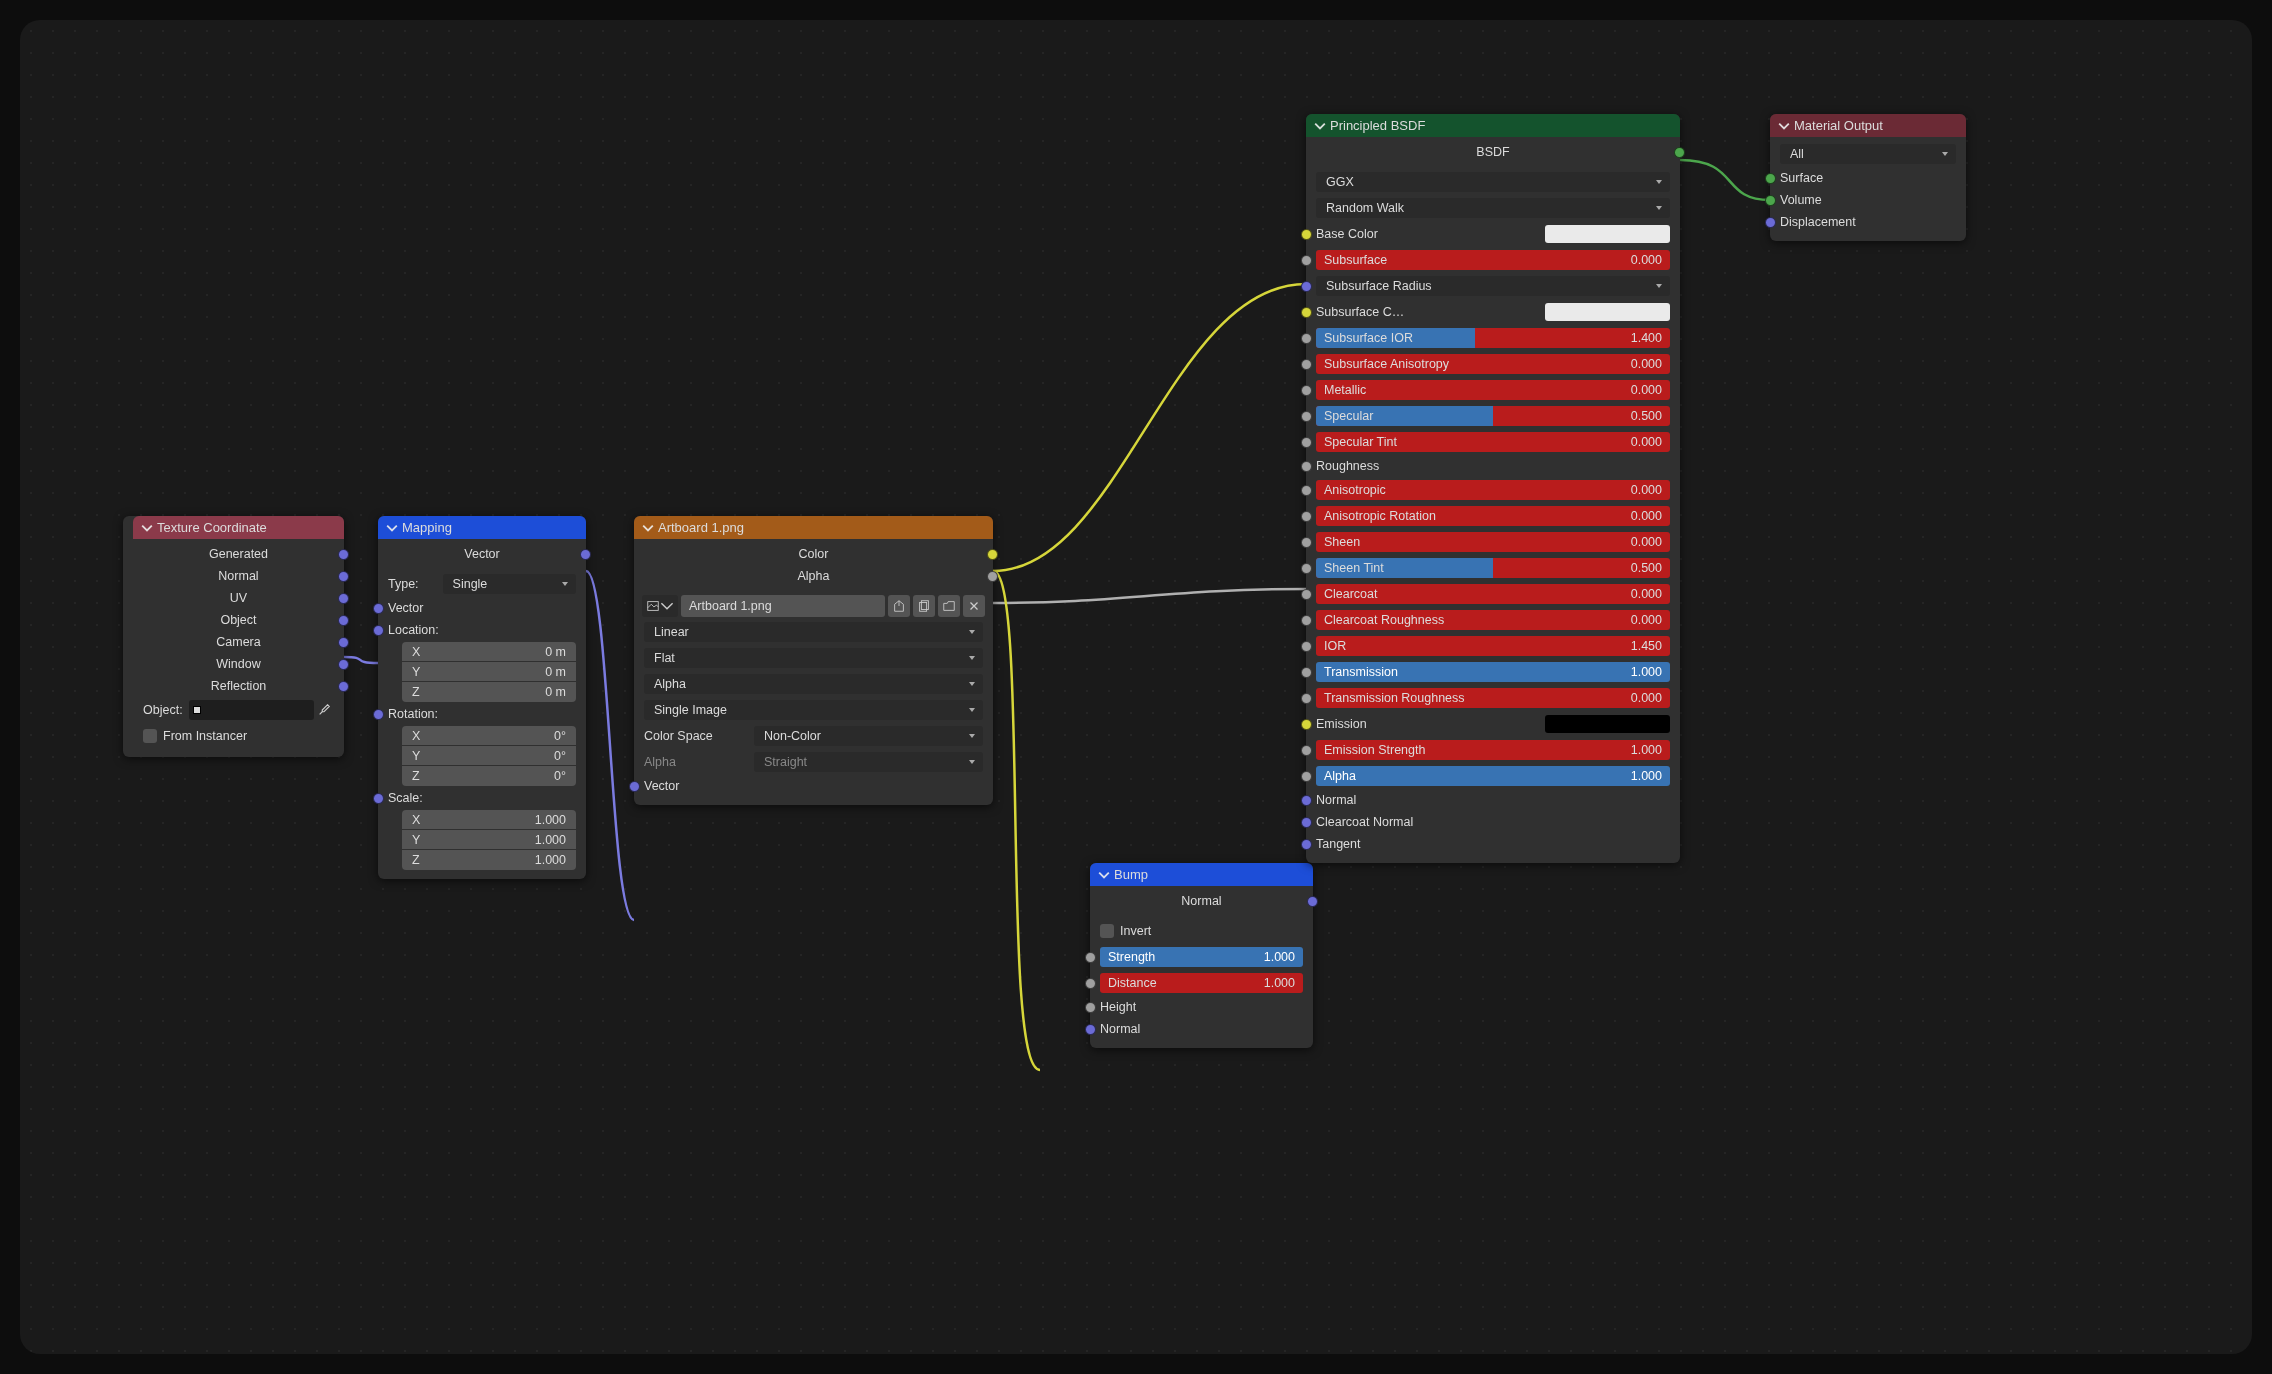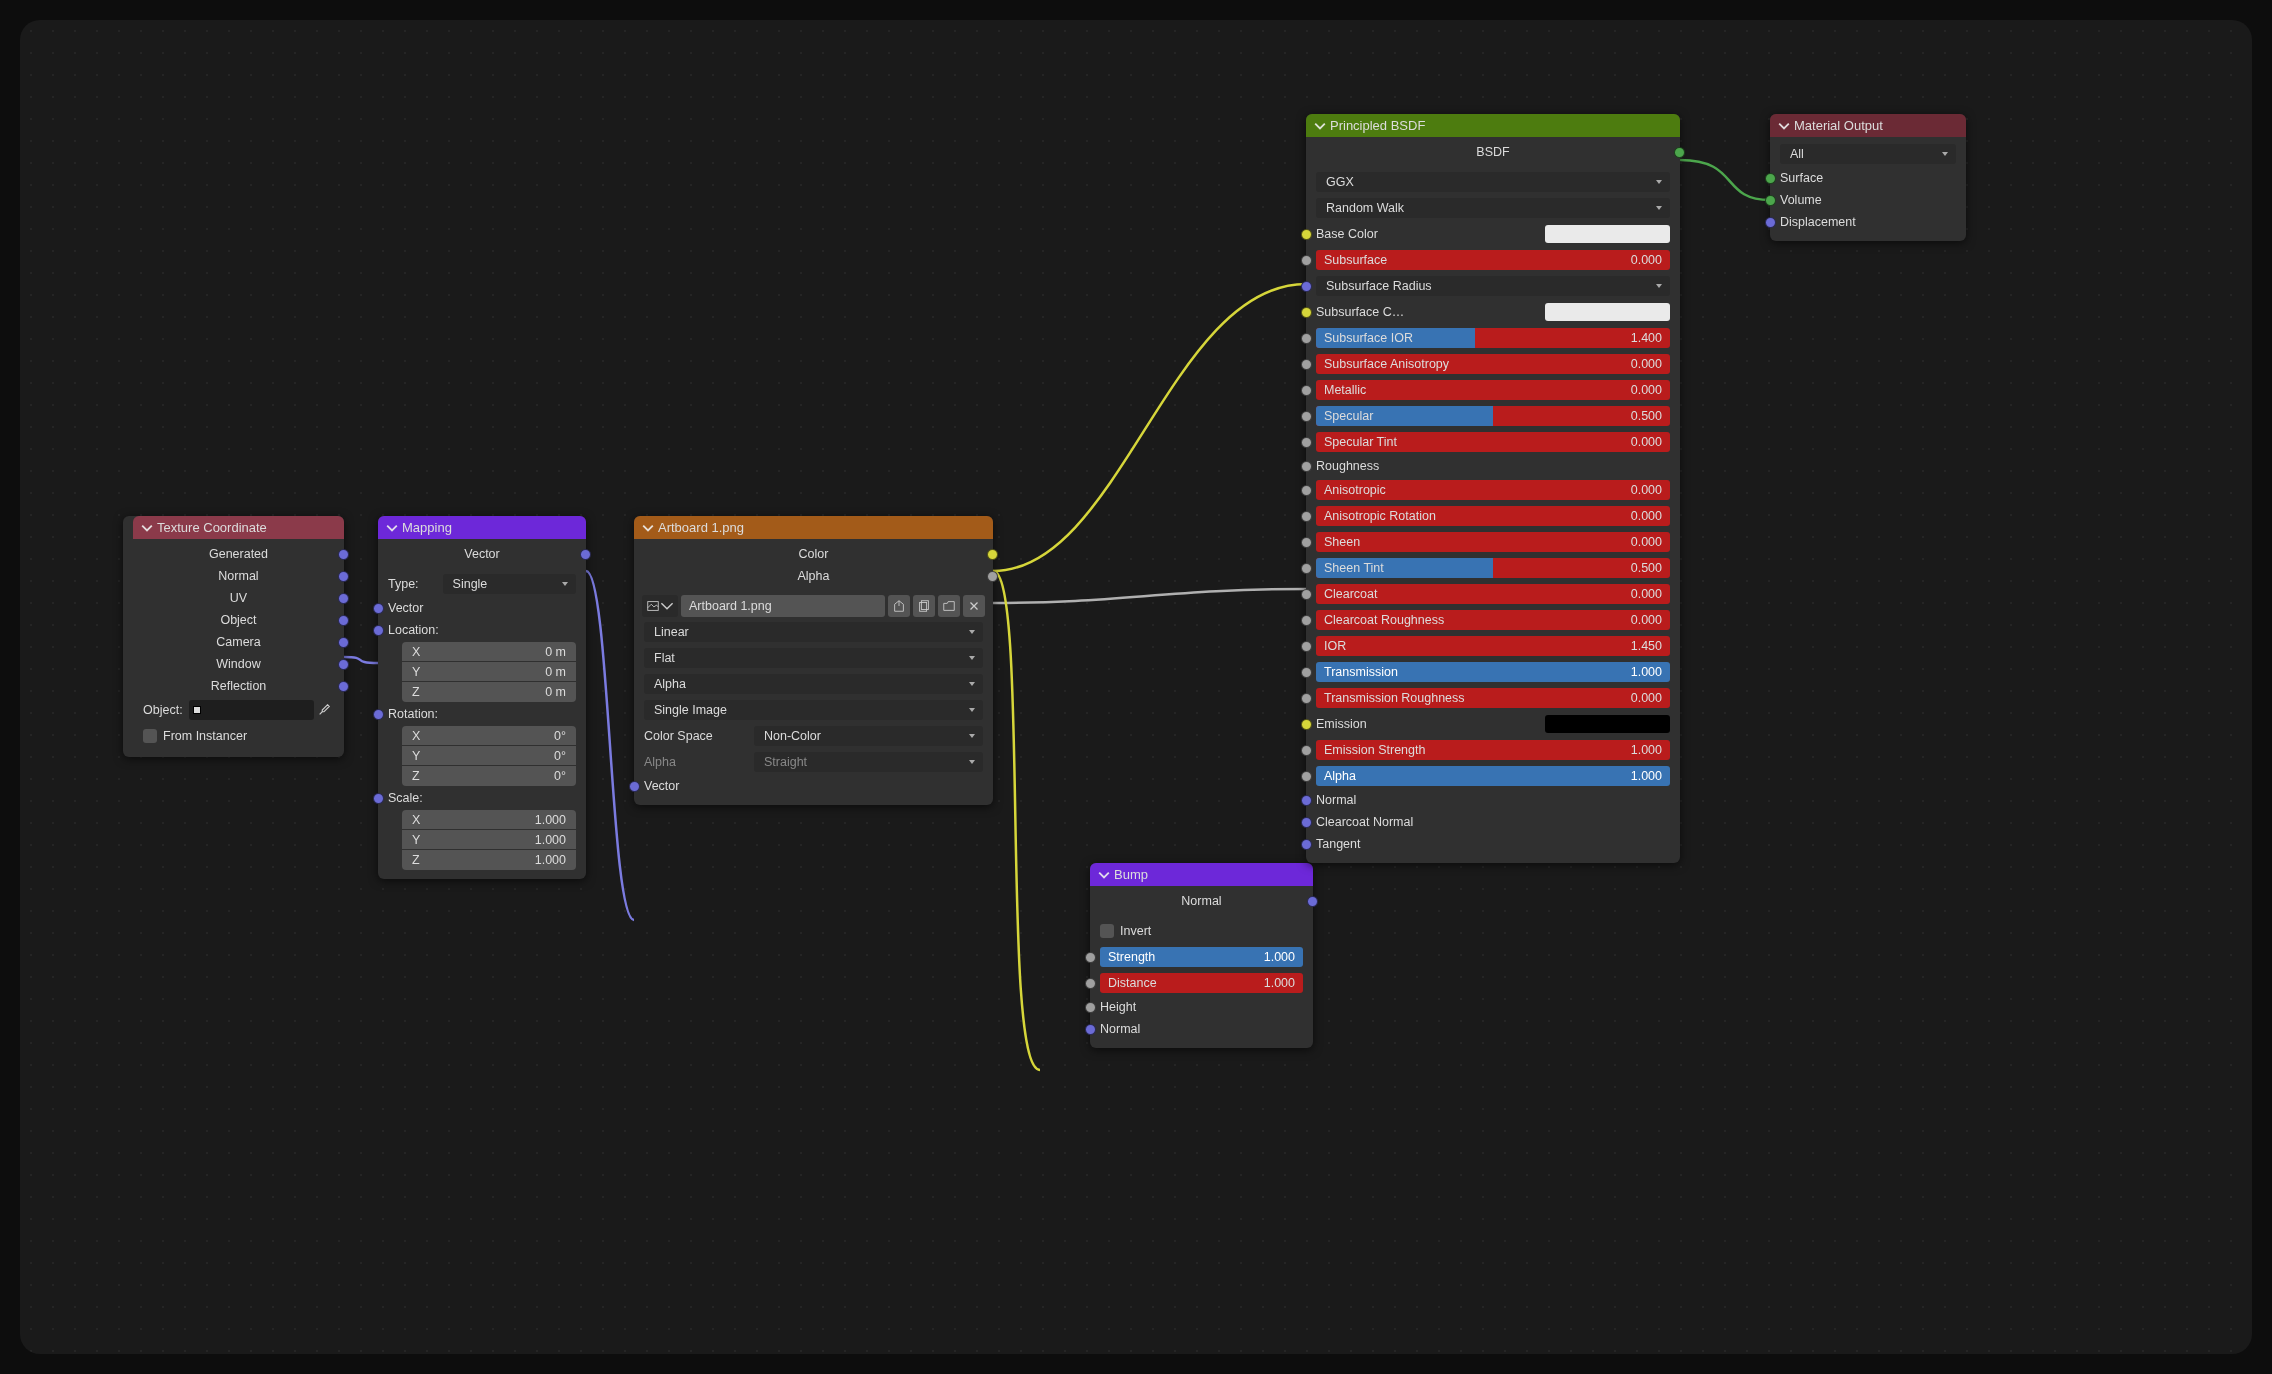--- a/index.html
+++ b/index.html
@@ -37,23 +37,23 @@
     border-radius: 6px 6px 0 0;
     font-size: 13px;
     cursor: pointer;
   }
   .node-header .chev {
     width: 12px;
     margin-right: 4px;
     opacity: 0.9;
   }
   .hdr-red    { background: #8b3a4a; }
-  .hdr-purple { background: #6d28d9; }
+  .hdr-purple { background: #1d4ed8; }
   .hdr-orange { background: #a35b19; }
-  .hdr-green  { background: #4d7c0f; }
+  .hdr-green  { background: #14532d; }
   .hdr-dkred  { background: #6b2a35; }
   .node-body { padding: 4px 0 8px; }
   .row {
     position: relative;
     height: 22px;
     display: flex;
     align-items: center;
     padding: 0 10px;
   }
   .row.tall { height: 26px; }

